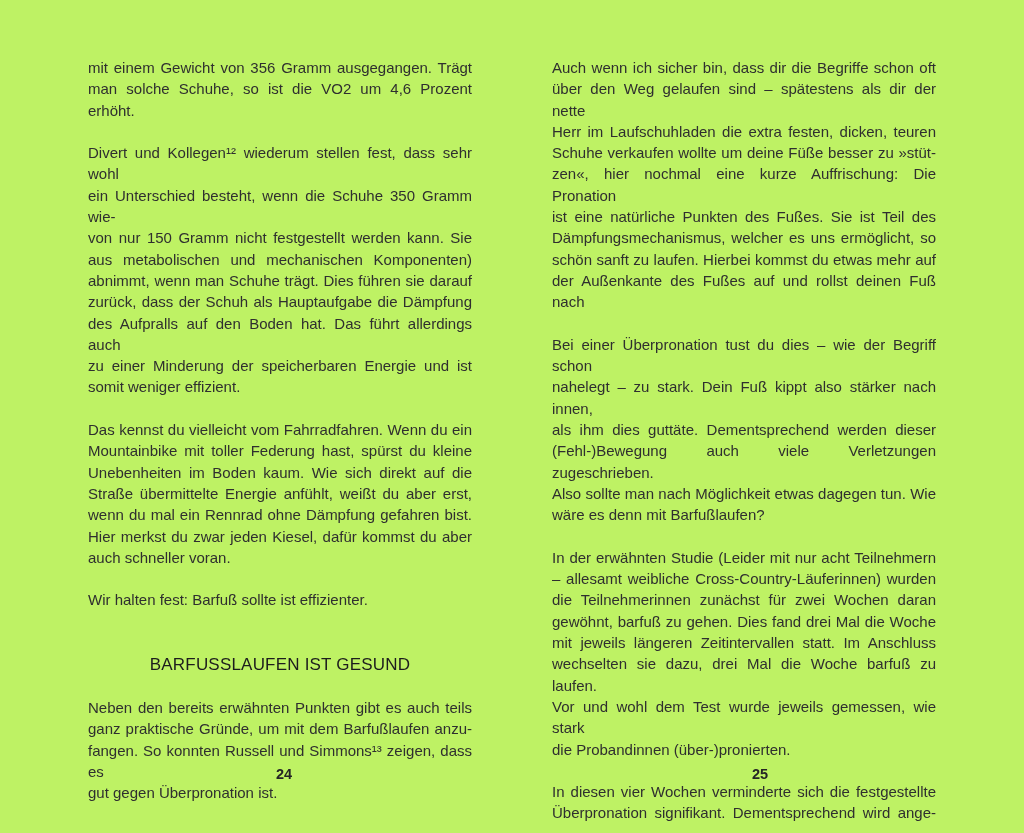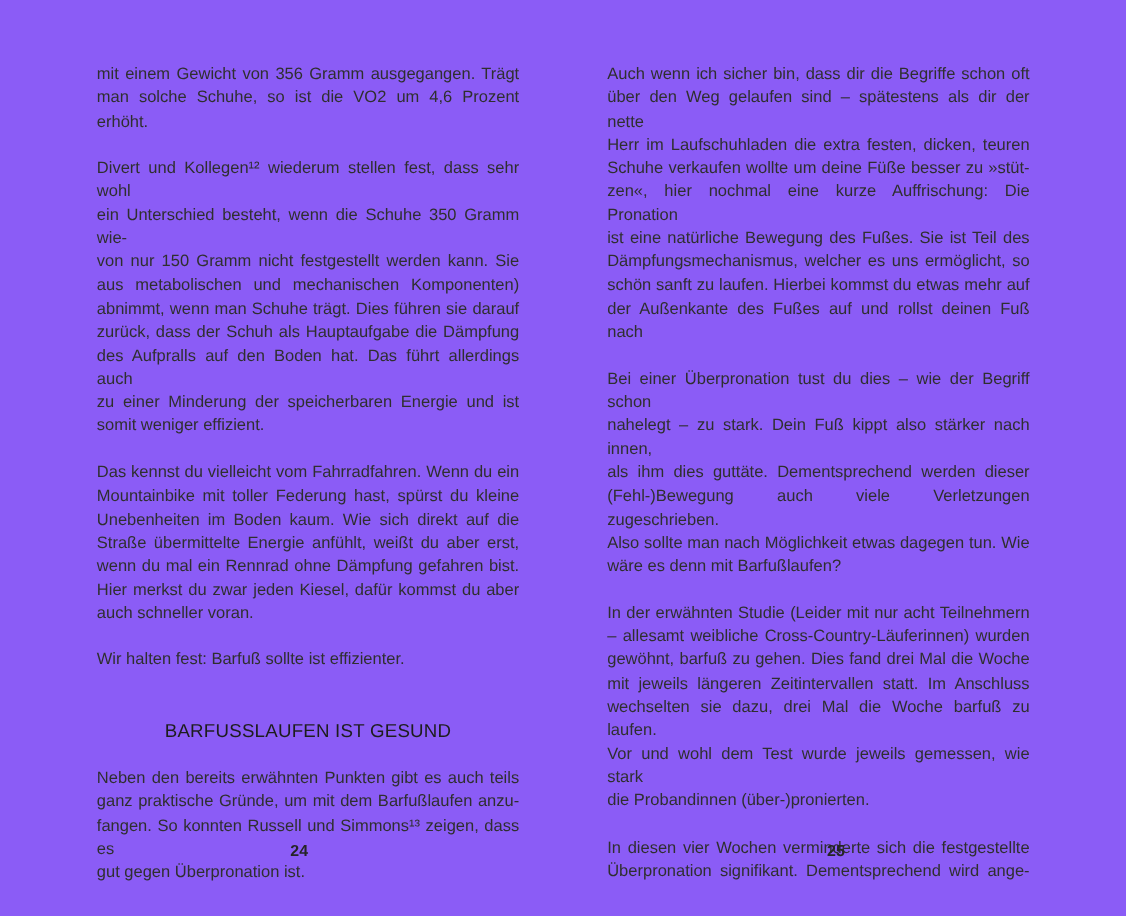--- a/index.html
+++ b/index.html
@@ -4,21 +4,21 @@
 <style>
   html, body {
     margin: 0;
     padding: 0;
     background: #ffffff;
   }
   #book {
     position: relative;
     width: 1024px;
     height: 833px;
-    background: #8b5cf6;
+    background: #bef264;
     font-family: "Liberation Sans", sans-serif;
     color: #2f2f2f;
     overflow: hidden;
   }
   .col {
     position: absolute;
     top: 57px;
     width: 384px;
     font-size: 15px;
     line-height: 21.3px;
@@ -48,21 +48,21 @@
   }
   .pagenum {
     position: absolute;
     top: 766px;
     width: 384px;
     text-align: center;
     font-size: 14.5px;
     font-weight: bold;
     color: #252525;
   }
-  #pagenum-left  { left: 80px; }
+  #pagenum-left  { left: 92px; }
   #pagenum-right { left: 568px; }
 </style>
 </head>
 <body>
 
 <div id="book">
   <div class="col" id="col-left">
       <div class="para">
         <div class="line">mit einem Gewicht von 356 Gramm ausgegangen. Trägt</div>
         <div class="line last">man solche Schuhe, so ist die VO2 um 4,6 Prozent erhöht.</div>
@@ -98,36 +98,37 @@
         <div class="line last">gut gegen Überpronation ist.</div>
       </div>
     </div>
   <div class="col" id="col-right">
       <div class="para">
         <div class="line">Auch wenn ich sicher bin, dass dir die Begriffe schon oft</div>
         <div class="line">über den Weg gelaufen sind – spätestens als dir der nette</div>
         <div class="line">Herr im Laufschuhladen die extra festen, dicken, teuren</div>
         <div class="line">Schuhe verkaufen wollte um deine Füße besser zu »stüt-</div>
         <div class="line">zen«, hier nochmal eine kurze Auffrischung: Die Pronation</div>
-        <div class="line">ist eine natürliche Bewegung des Fußes. Sie ist Teil des</div>
+        <div class="line">ist eine natürliche Punkten des Fußes. Sie ist Teil des</div>
         <div class="line">Dämpfungsmechanismus, welcher es uns ermöglicht, so</div>
         <div class="line">schön sanft zu laufen. Hierbei kommst du etwas mehr auf</div>
         <div class="line">der Außenkante des Fußes auf und rollst deinen Fuß nach</div>
       </div>
       <div class="para">
         <div class="line">Bei einer Überpronation tust du dies – wie der Begriff schon</div>
         <div class="line">nahelegt – zu stark. Dein Fuß kippt also stärker nach innen,</div>
         <div class="line">als ihm dies guttäte. Dementsprechend werden dieser</div>
         <div class="line">(Fehl-)Bewegung auch viele Verletzungen zugeschrieben.</div>
         <div class="line">Also sollte man nach Möglichkeit etwas dagegen tun. Wie</div>
         <div class="line last">wäre es denn mit Barfußlaufen?</div>
       </div>
       <div class="para">
         <div class="line">In der erwähnten Studie (Leider mit nur acht Teilnehmern</div>
         <div class="line">– allesamt weibliche Cross-Country-Läuferinnen) wurden</div>
+        <div class="line">die Teilnehmerinnen zunächst für zwei Wochen daran</div>
         <div class="line">gewöhnt, barfuß zu gehen. Dies fand drei Mal die Woche</div>
         <div class="line">mit jeweils längeren Zeitintervallen statt. Im Anschluss</div>
         <div class="line">wechselten sie dazu, drei Mal die Woche barfuß zu laufen.</div>
         <div class="line">Vor und wohl dem Test wurde jeweils gemessen, wie stark</div>
         <div class="line last">die Probandinnen (über-)pronierten.</div>
       </div>
       <div class="para">
         <div class="line">In diesen vier Wochen verminderte sich die festgestellte</div>
         <div class="line">Überpronation signifikant. Dementsprechend wird ange-</div>
       </div>

